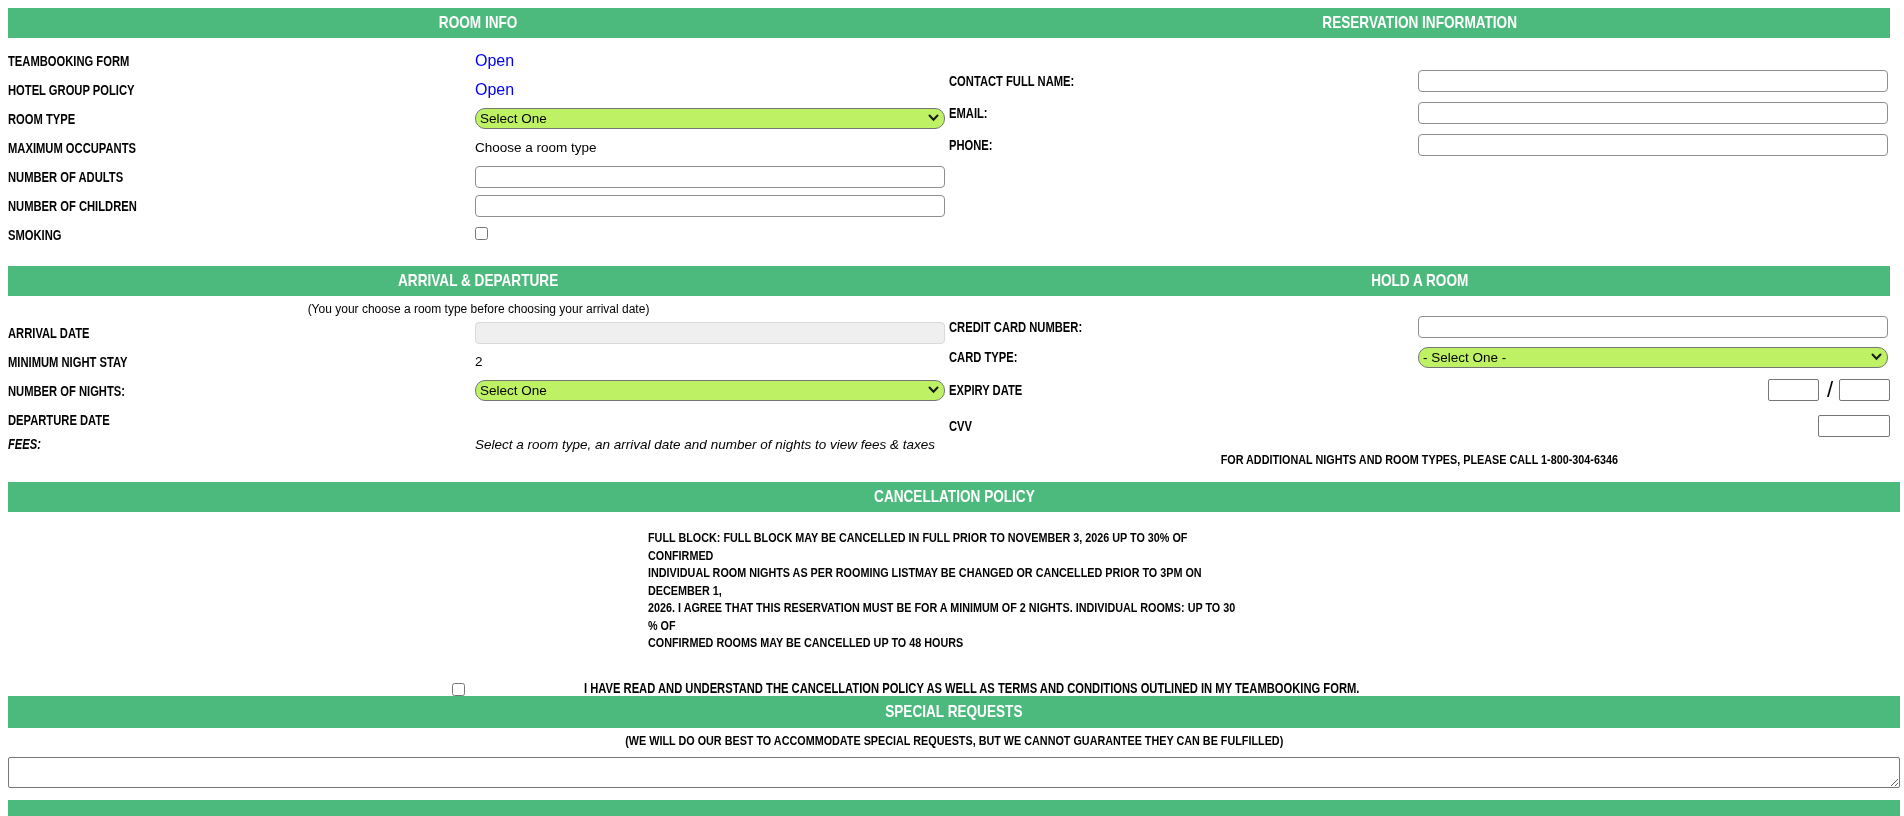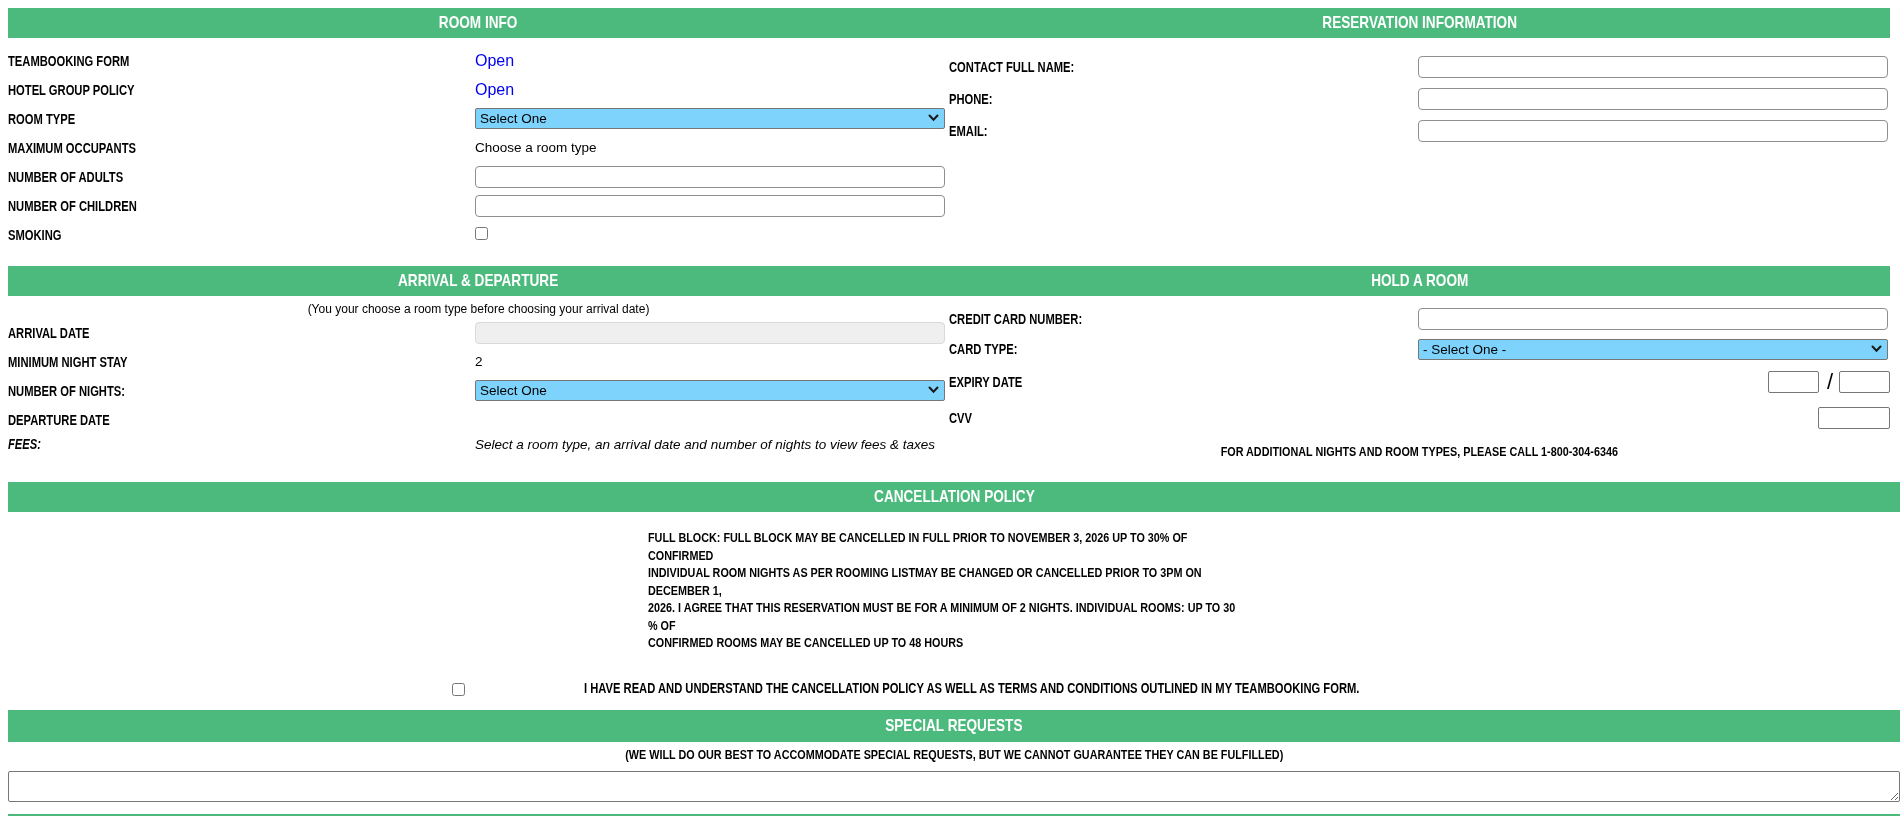--- a/index.html
+++ b/index.html
@@ -38,42 +38,42 @@
 
   
   .rows-left  { padding-top:8px; }
   .row {
     display:flex; align-items:center;
     height:29px;
   }
   .row .lbl { width:467px; font-size:14px; flex:none; }
   .row .val { flex:1; font-size:13.5px; }
 
-  .rows-right { padding-top:13px; }
+  .rows-right { padding-top:27px; }
   .row-r { height:32px; display:flex; align-items:center; }
   .row-r .lbl { width:469px; font-size:14px; flex:none; }
 
   a.link { color:var(--link,#0000ee); text-decoration:none; font-size:16px; cursor:pointer; }
 
   
   input[type="text"] {
     height:22px; width:470px;
     border:1px solid #8f8f8f; border-radius:4px;
     font:13.3px "Liberation Sans", sans-serif;
     padding:0 4px; background:#fff;
   }
   input:disabled, input.disabled {
     background:#efefef; border-color:#d9d9d9;
   }
   .select-wrap { position:relative; width:470px; height:21px; display:inline-block; }
   select {
     -webkit-appearance:none; appearance:none;
     width:100%; height:21px;
-    border:1px solid #767676; border-radius:2px;
-    background:#7dd3fc;
+    border:1px solid #767676; border-radius:10px;
+    background:#bef264;
     font:13.5px "Liberation Sans", sans-serif;
     padding:0 20px 0 4px;
   }
   .chev { position:absolute; right:6px; top:6px; pointer-events:none; line-height:0; }
   input[type="checkbox"] { width:13px; height:13px; accent-color:#4a90d9; }
 
   
   .note-sm { text-align:center; font-size:12px; padding-top:6px; height:22px; }
   .fees-text { font-size:13.5px; max-width:462px; line-height:17px; }
   .row.fees { height:40px; align-items:flex-start; padding-top:2px;font-style:italic; }
@@ -174,25 +174,25 @@
     <div class="col section-top">
       <div class="bar">
         <span class="cond-c">RESERVATION INFORMATION</span>
       </div>
       <div class="rows-right">
         <div class="row-r">
           <span class="lbl"><span class="cond">CONTACT FULL NAME:</span></span>
           <input type="text" style="">
         </div>
         <div class="row-r">
+          <span class="lbl"><span class="cond">EMAIL:</span></span>
+          <input type="text" style="">
+        </div>
+        <div class="row-r">
           <span class="lbl"><span class="cond">PHONE:</span></span>
-          <input type="text" style="">
-        </div>
-        <div class="row-r">
-          <span class="lbl"><span class="cond">EMAIL:</span></span>
           <input type="text" style="">
         </div>
       </div>
     </div>
   </div>
 
   <div class="columns">
     <div class="col section-mid">
       <div class="bar">
         <span class="cond-c">ARRIVAL &amp; DEPARTURE</span>
@@ -224,21 +224,21 @@
       <div class="row fees">
         <span class="lbl"><span class="cond">FEES:</span></span>
         <span class="val fees-text">Select a room type, an arrival date and number of nights to view fees &amp; taxes</span>
       </div>
     </div>
 
     <div class="col section-mid">
       <div class="bar">
         <span class="cond-c">HOLD A ROOM</span>
       </div>
-      <div class="rows-right" style="padding-top:8px;">
+      <div class="rows-right" style="padding-top:16px;">
         <div class="row-r" style="height:30px;">
           <span class="lbl"><span class="cond">CREDIT CARD NUMBER:</span></span>
           <input type="text" style="">
         </div>
         <div class="row-r" style="height:30px;">
           <span class="lbl"><span class="cond">CARD TYPE:</span></span>
           <span class="select-wrap">
             <select><option>- Select One -</option></select>
             <span class="chev"><svg width="11" height="8" viewBox="0 0 11 8">
                   <path d="M1.5 1.5 L5.5 5.8 L9.5 1.5" stroke="#1a1a1a" stroke-width="2" fill="none" stroke-linecap="round"></path>
@@ -273,21 +273,21 @@
 INDIVIDUAL ROOM NIGHTS AS PER ROOMING LISTMAY BE CHANGED OR CANCELLED PRIOR TO 3PM ON DECEMBER 1,
 2026. I AGREE THAT THIS RESERVATION MUST BE FOR A MINIMUM OF 2 NIGHTS. INDIVIDUAL ROOMS: UP TO 30 % OF
 CONFIRMED ROOMS MAY BE CANCELLED UP TO 48 HOURS</div>
     </div>
     <div class="agree-row">
       <input type="checkbox" style="">
       <span class="cond-c">I HAVE READ AND UNDERSTAND THE CANCELLATION POLICY AS WELL AS TERMS AND CONDITIONS OUTLINED IN MY TEAMBOOKING FORM.</span>
     </div>
   </div>
 
-  <div style="margin-top:14px;">
+  <div style="">
     <div class="bar" style="height:32px;">
       <span class="cond-c">SPECIAL REQUESTS</span>
     </div>
     <div class="sr-note">
       <span class="cond-c">(WE WILL DO OUR BEST TO ACCOMMODATE SPECIAL REQUESTS, BUT WE CANNOT GUARANTEE THEY CAN BE FULFILLED)</span>
     </div>
     <textarea style=""></textarea>
   </div>
 
   <button type="button" class="submit-bar">

